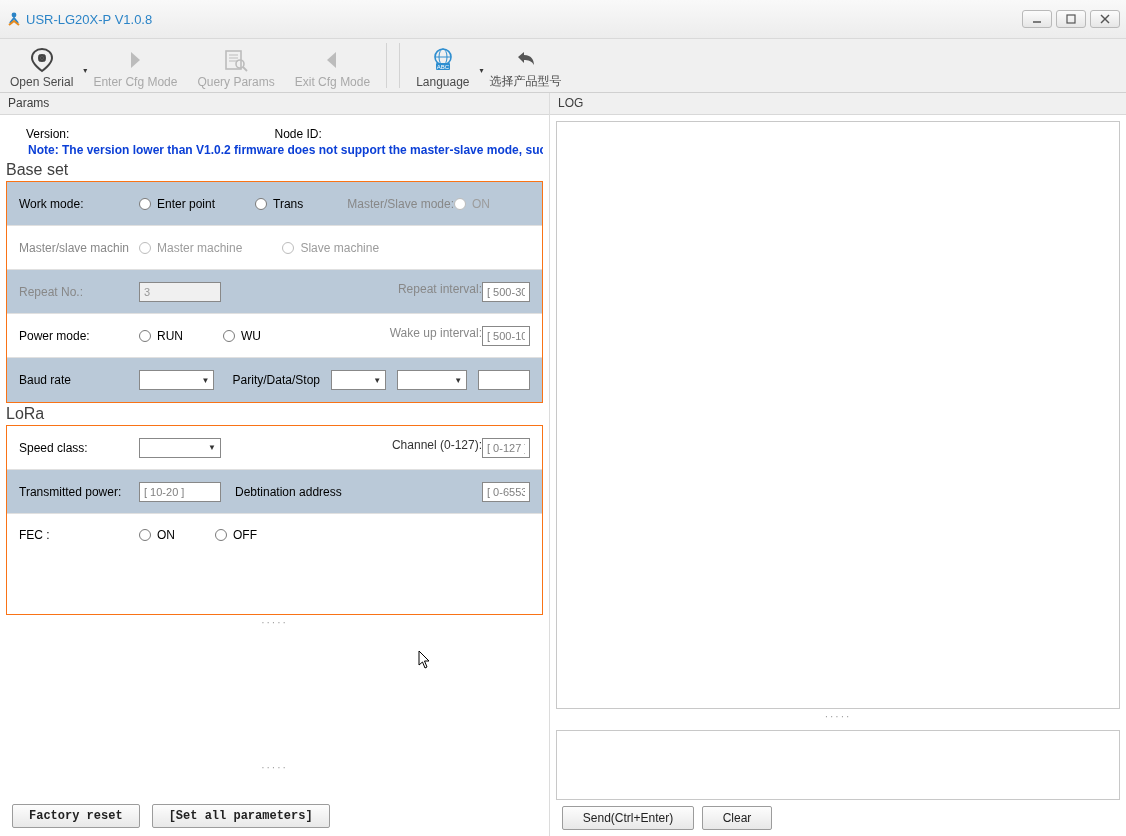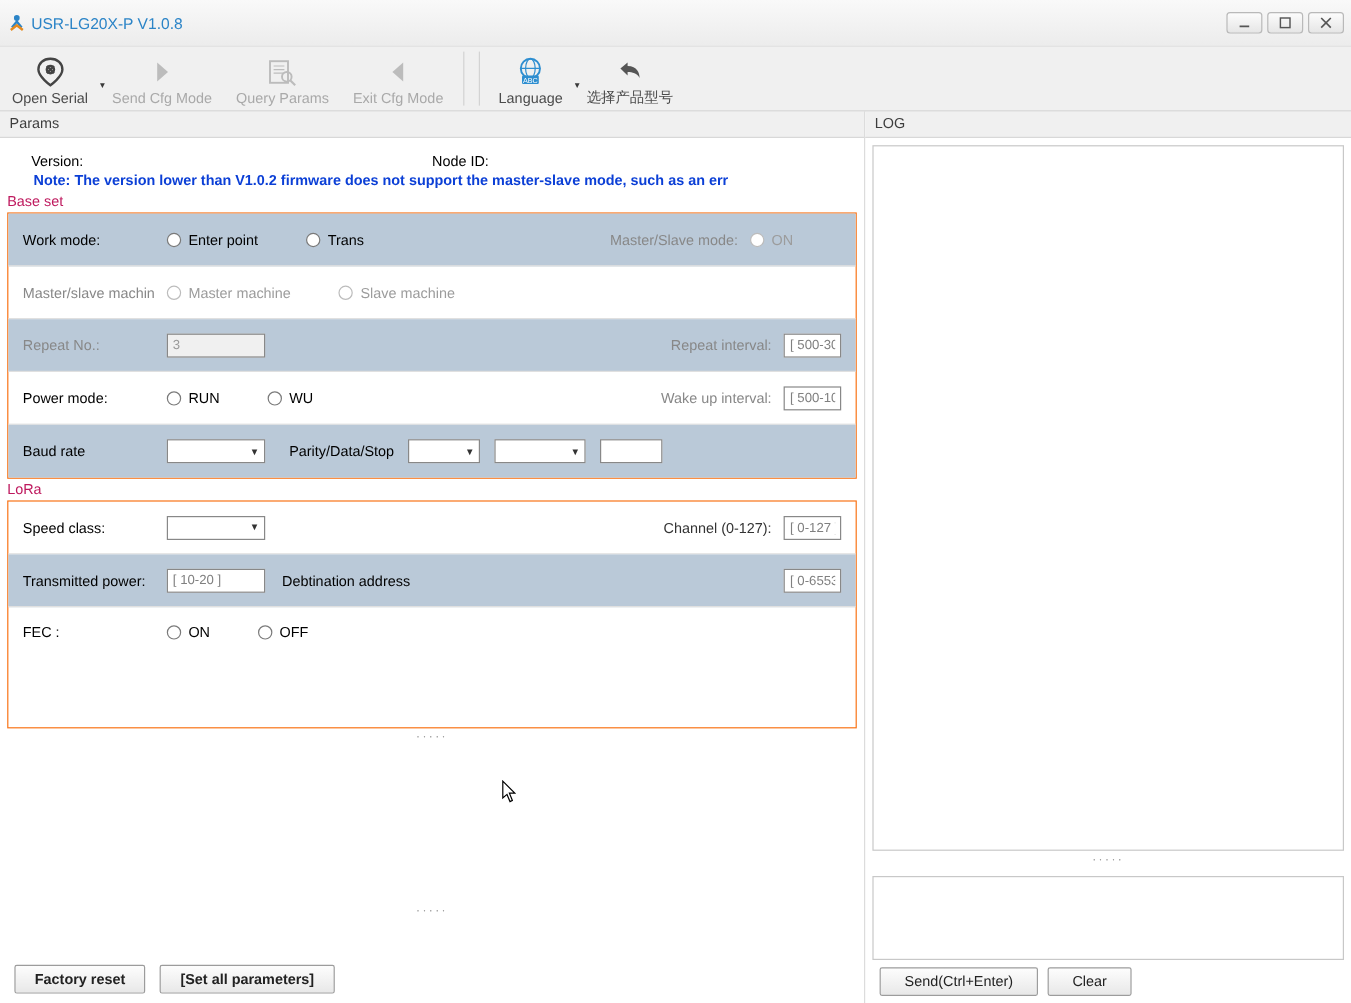--- a/index.html
+++ b/index.html
@@ -36,69 +36,69 @@
     position:relative;
   }
   .tbtn.disabled { color:#a9a9a9; }
   .tbtn .lbl { font-size:12px; margin-top:2px; }
   .tbtn .icon { width:26px; height:26px; display:flex; align-items:center; justify-content:center; }
   .tbtn .caret { position:absolute; right:-4px; top:50%; font-size:8px; color:#3a3a3a; }
   .tsep { width:1px; background:#d3d3d3; margin:4px 6px; }
 
   
   .main { flex:1; display:flex; min-height:0; }
-  .leftpane { width:721px; border-right:1px solid #dcdcdc; display:flex; flex-direction:column; }
+  .leftpane { width:550px; border-right:1px solid #dcdcdc; display:flex; flex-direction:column; }
   .rightpane { flex:1; display:flex; flex-direction:column; }
 
   .panelhead { height:22px; background:#f0f0f0; border-bottom:1px solid #d8d8d8;
     padding:3px 8px; color:#3d3d3d; }
   .leftbody { flex:1; overflow:hidden; padding: 6px 6px 6px 6px; position:relative; }
   .version-row { display:flex; padding:6px 20px 2px; }
   .version-row .vlabel { flex:0 0 50%; }
   .note { color:#0b3fd6; font-weight:bold; padding: 0 8px 2px 22px; white-space:nowrap; overflow:hidden; }
-  .section-title { color:#be185d; font-size:12px; padding:2px 0 2px 0; }
+  .section-title { color:#404040; font-size:16px; padding:2px 0 2px 0; }
 
   .table-outer { border:1px solid #f97316; background:#fff; }
   .row {
     display:flex; align-items:center; height:44px;
     border-bottom:1px solid #e0e0e0;
     padding:0 12px;
   }
   .row:last-child { border-bottom:none; }
   .row.alt { background:#bac9d8; }
   .row.disabled { color:#888; }
   .lbl-col { width:120px; flex:none; }
   .radio { display:inline-flex; align-items:center; gap:6px; margin-right:40px; }
   .radio .dot {
     width:12px; height:12px; border:1px solid #7a7a7a; border-radius:50%; background:#fff;
     display:inline-block; position:relative;
   }
   .radio.disabled .dot { border-color:#bcbcbc; }
   .radio.disabled { color:#9c9c9c; }
 
-  .right-sub { margin-left:auto; display:flex; align-items:center; gap:10px; color:#888; }
+  .right-sub { margin-left:auto; display:flex; gap:0; color:#888; }
   .right-sub .rlabel { color:#888; }
   .right-sub.dark .rlabel { color:#333; }
 
   .txin {
     border:1px solid #888; height:20px; background:#fff; padding:0 4px; font-size:11px; color:#555;
   }
   .txin.small { width:82px; }
   .txin.mid { width:60px; }
   .txin.placeholder { color:#808080; }
   .combo {
     width:82px; height:20px; border:1px solid #888; background:#fff;
     display:inline-flex; align-items:center; justify-content:flex-end; padding-right:4px;
     position:relative;
   }
   .combo .caretd { font-size:8px; color:#333; }
 
   .dots { text-align:center; letter-spacing:2px; color:#999; font-size:10px; padding:2px 0; }
 
-  .bottombtns { display:flex; gap:12px; padding:8px 12px 8px 12px; }
+  .bottombtns { display:flex; gap:12px; padding:8px 12px 8px 12px;font-family:Liberation Mono, monospace; }
   .btn {
     border:1px solid #9c9c9c; background:linear-gradient(#fdfdfd,#e8e8e8);
     padding:4px 16px; border-radius:2px; font-size:12px; color:#222;
     font-family:inherit;
   }
   .btn.bold { font-weight:bold; }
 
   
   .logarea {
     flex:1; margin:6px 6px 0 6px; border:1px solid #c8c8c8; background:#fff;
@@ -161,21 +161,21 @@
     </div>
     <span class="lbl">Open Serial</span>
     <span class="caret">▾</span>
   </div>
   <div class="tbtn disabled">
     <div class="icon">
       <svg width="22" height="22" viewBox="0 0 22 22">
           <path d="M7 3 L16 11 L7 19" fill="#bcbcbc"></path>
         </svg>
     </div>
-    <span class="lbl">Send Cfg Mode</span>
+    <span class="lbl">Enter Cfg Mode</span>
   </div>
   <div class="tbtn disabled">
     <div class="icon">
       <svg width="24" height="24" viewBox="0 0 24 24">
         <rect x="2" y="3" width="15" height="18" fill="none" stroke="#bcbcbc" stroke-width="1.6"></rect>
         <line x1="5" y1="7" x2="14" y2="7" stroke="#bcbcbc"></line>
         <line x1="5" y1="10" x2="14" y2="10" stroke="#bcbcbc"></line>
         <line x1="5" y1="13" x2="14" y2="13" stroke="#bcbcbc"></line>
         <circle cx="16" cy="16" r="4" fill="none" stroke="#bcbcbc" stroke-width="1.6"></circle>
         <line x1="19" y1="19" x2="23" y2="23" stroke="#bcbcbc" stroke-width="1.8"></line>

